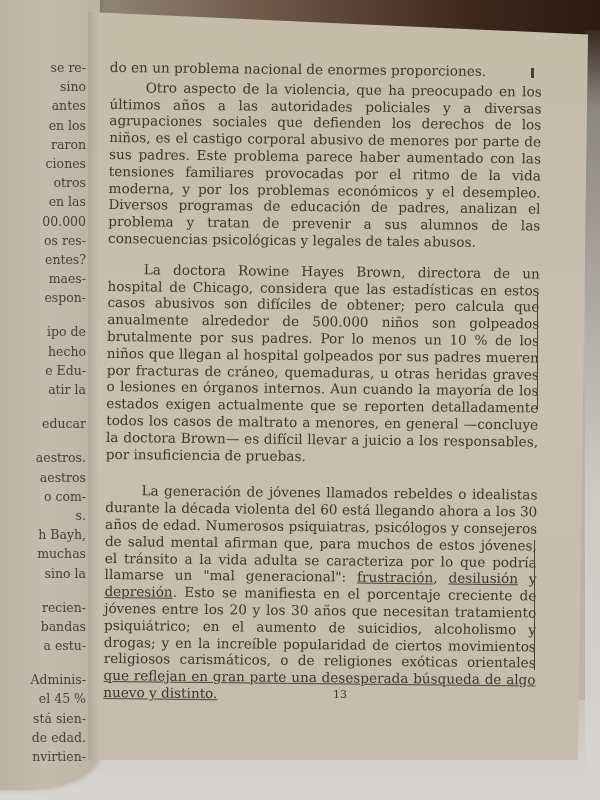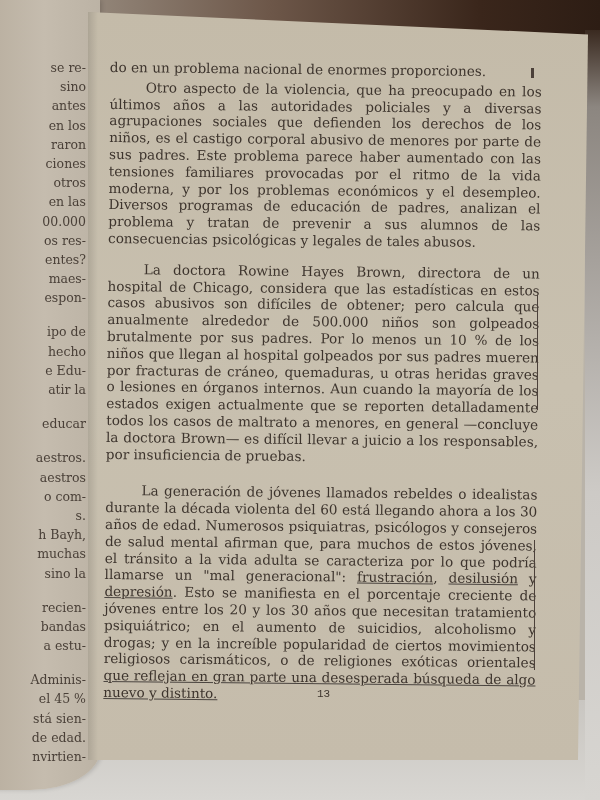--- a/index.html
+++ b/index.html
@@ -47,21 +47,21 @@
     position: absolute; left: 22px; top: 47px; width: 432px;
     color: #3d342d; font-size: 13.6px; line-height: 16.8px;
     text-align: justify;
     transform: rotate(0.6deg); transform-origin: left top;
   }
   .para { margin: 0 0 14px 0; text-indent: 36px; text-align: justify; }
   .para.first { text-indent: 0; margin-bottom: 0; }
   .pen-mark { position: absolute; border-left: 1.5px solid #4b4039; }
   .u { text-decoration: underline; text-decoration-color: #4b4540; }
   .page-number {
-    position: absolute; left: 229px; top: 676px; font-size: 11px; color: #3d342d; font-family: Liberation Mono, monospace;
+    position: absolute; left: 245px; top: 676px; font-size: 11px; color: #3d342d;
   }
   .gutter-shadow {
     position: absolute; left: 88px; top: 12px; width: 10px; height: 748px;
     background: linear-gradient(90deg, rgba(0,0,0,0.12), rgba(0,0,0,0));
   }
 </style>
 </head>
 <body>
 
 <div class="bg-top"></div>

